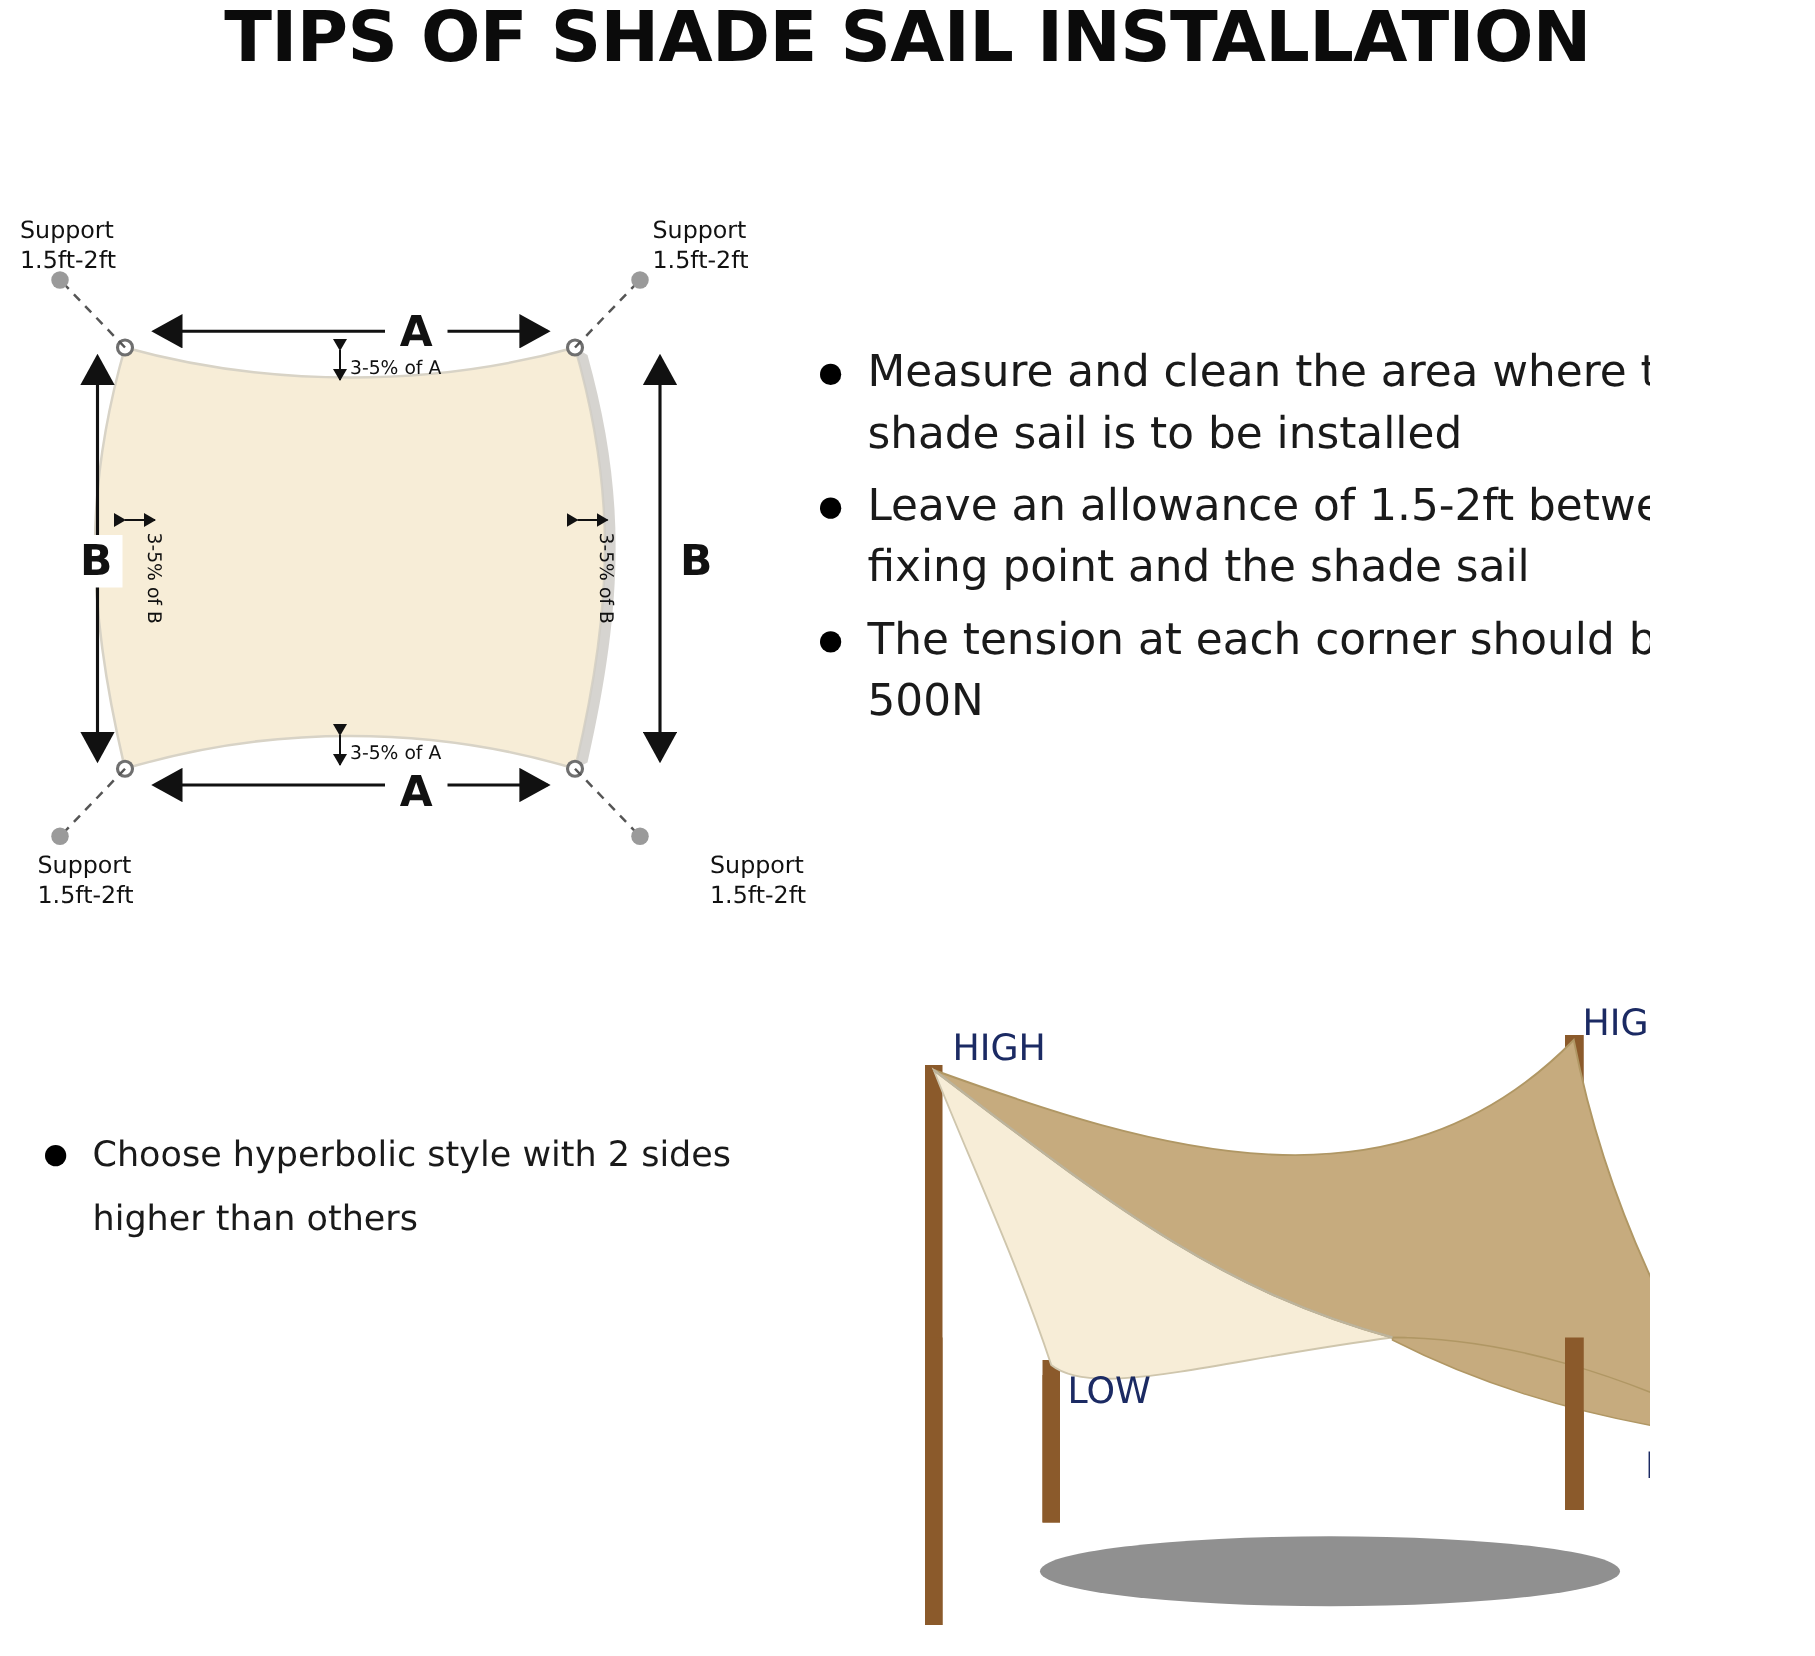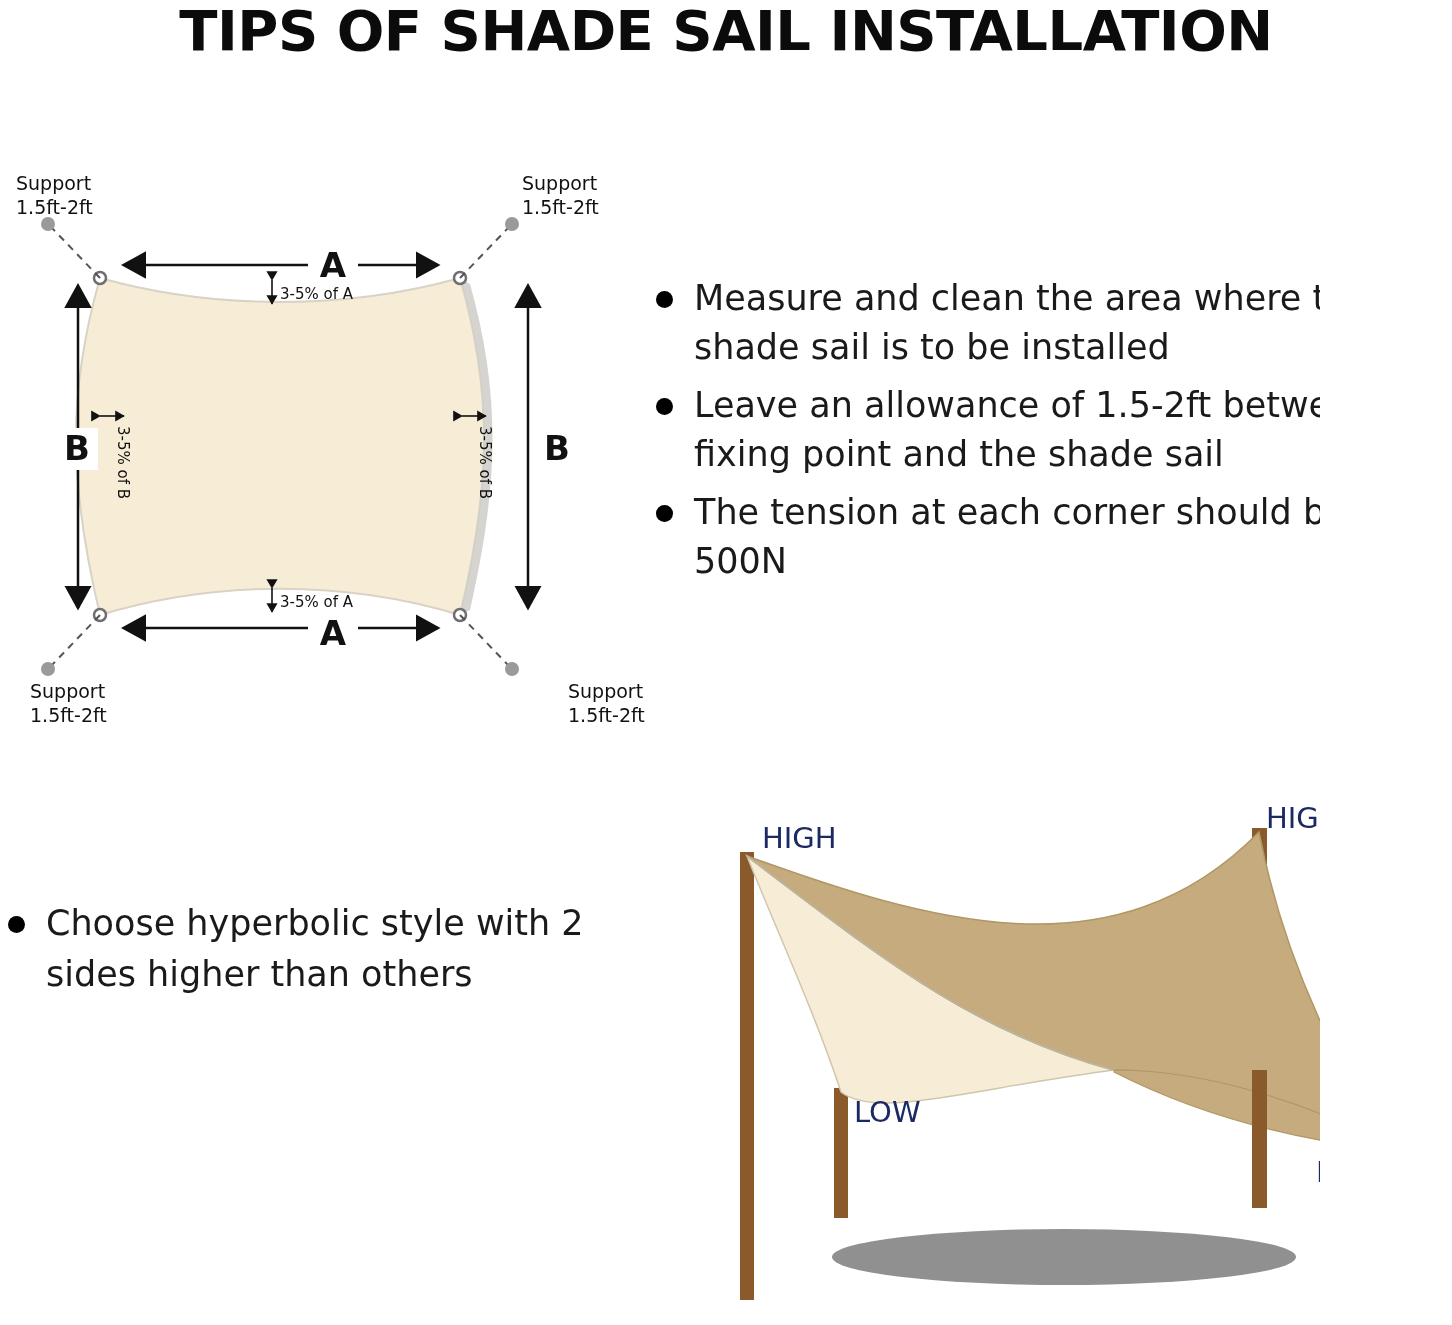--- a/index.html
+++ b/index.html
@@ -69,23 +69,24 @@
     top: 17px;
   }
 
   
   #style-list {
     top: 898px;
     left: 0px;
     width: 620px;
   }
   #style-list .bullet-item {
-    font-size: 35px;
+    font-size: 28px;
     line-height: 51px;
     margin-bottom: 6px;
+    margin-left: 28px;
   }
   #style-list .bullet-dot {
     width: 17px;
     height: 17px;
     top: 18px;
     left: 8px;
   }
 
   
   #rect-diagram {

